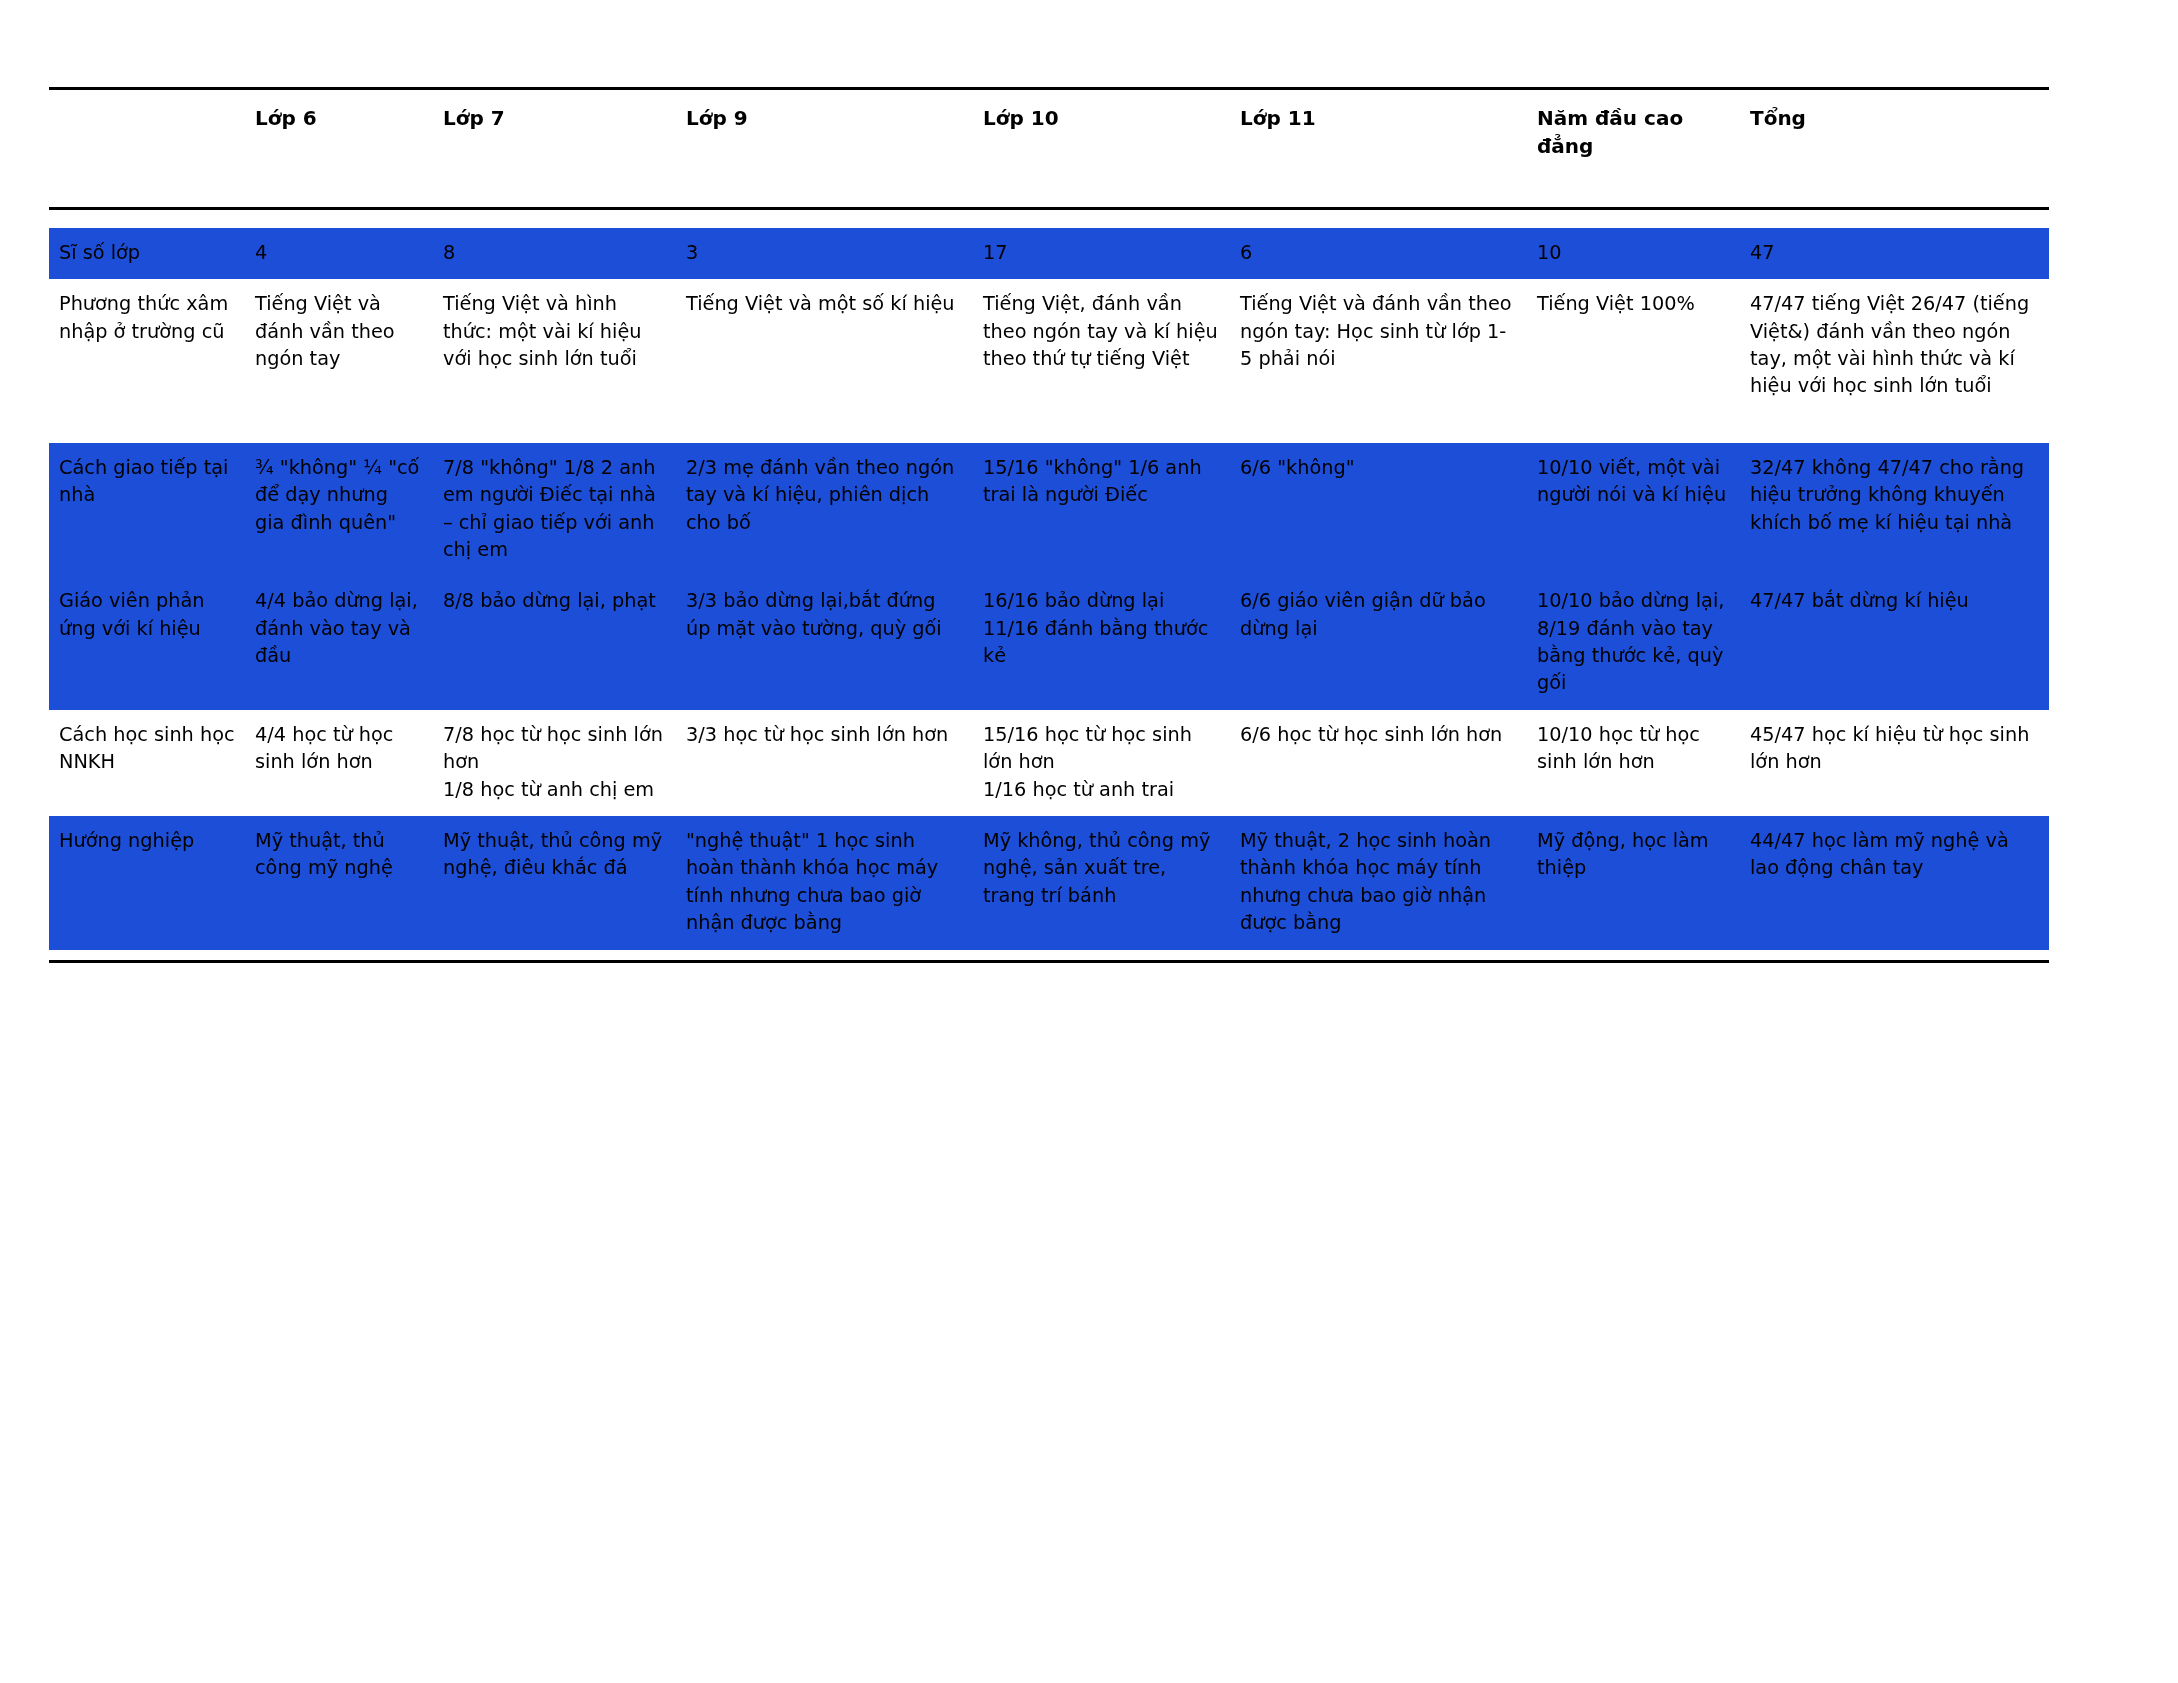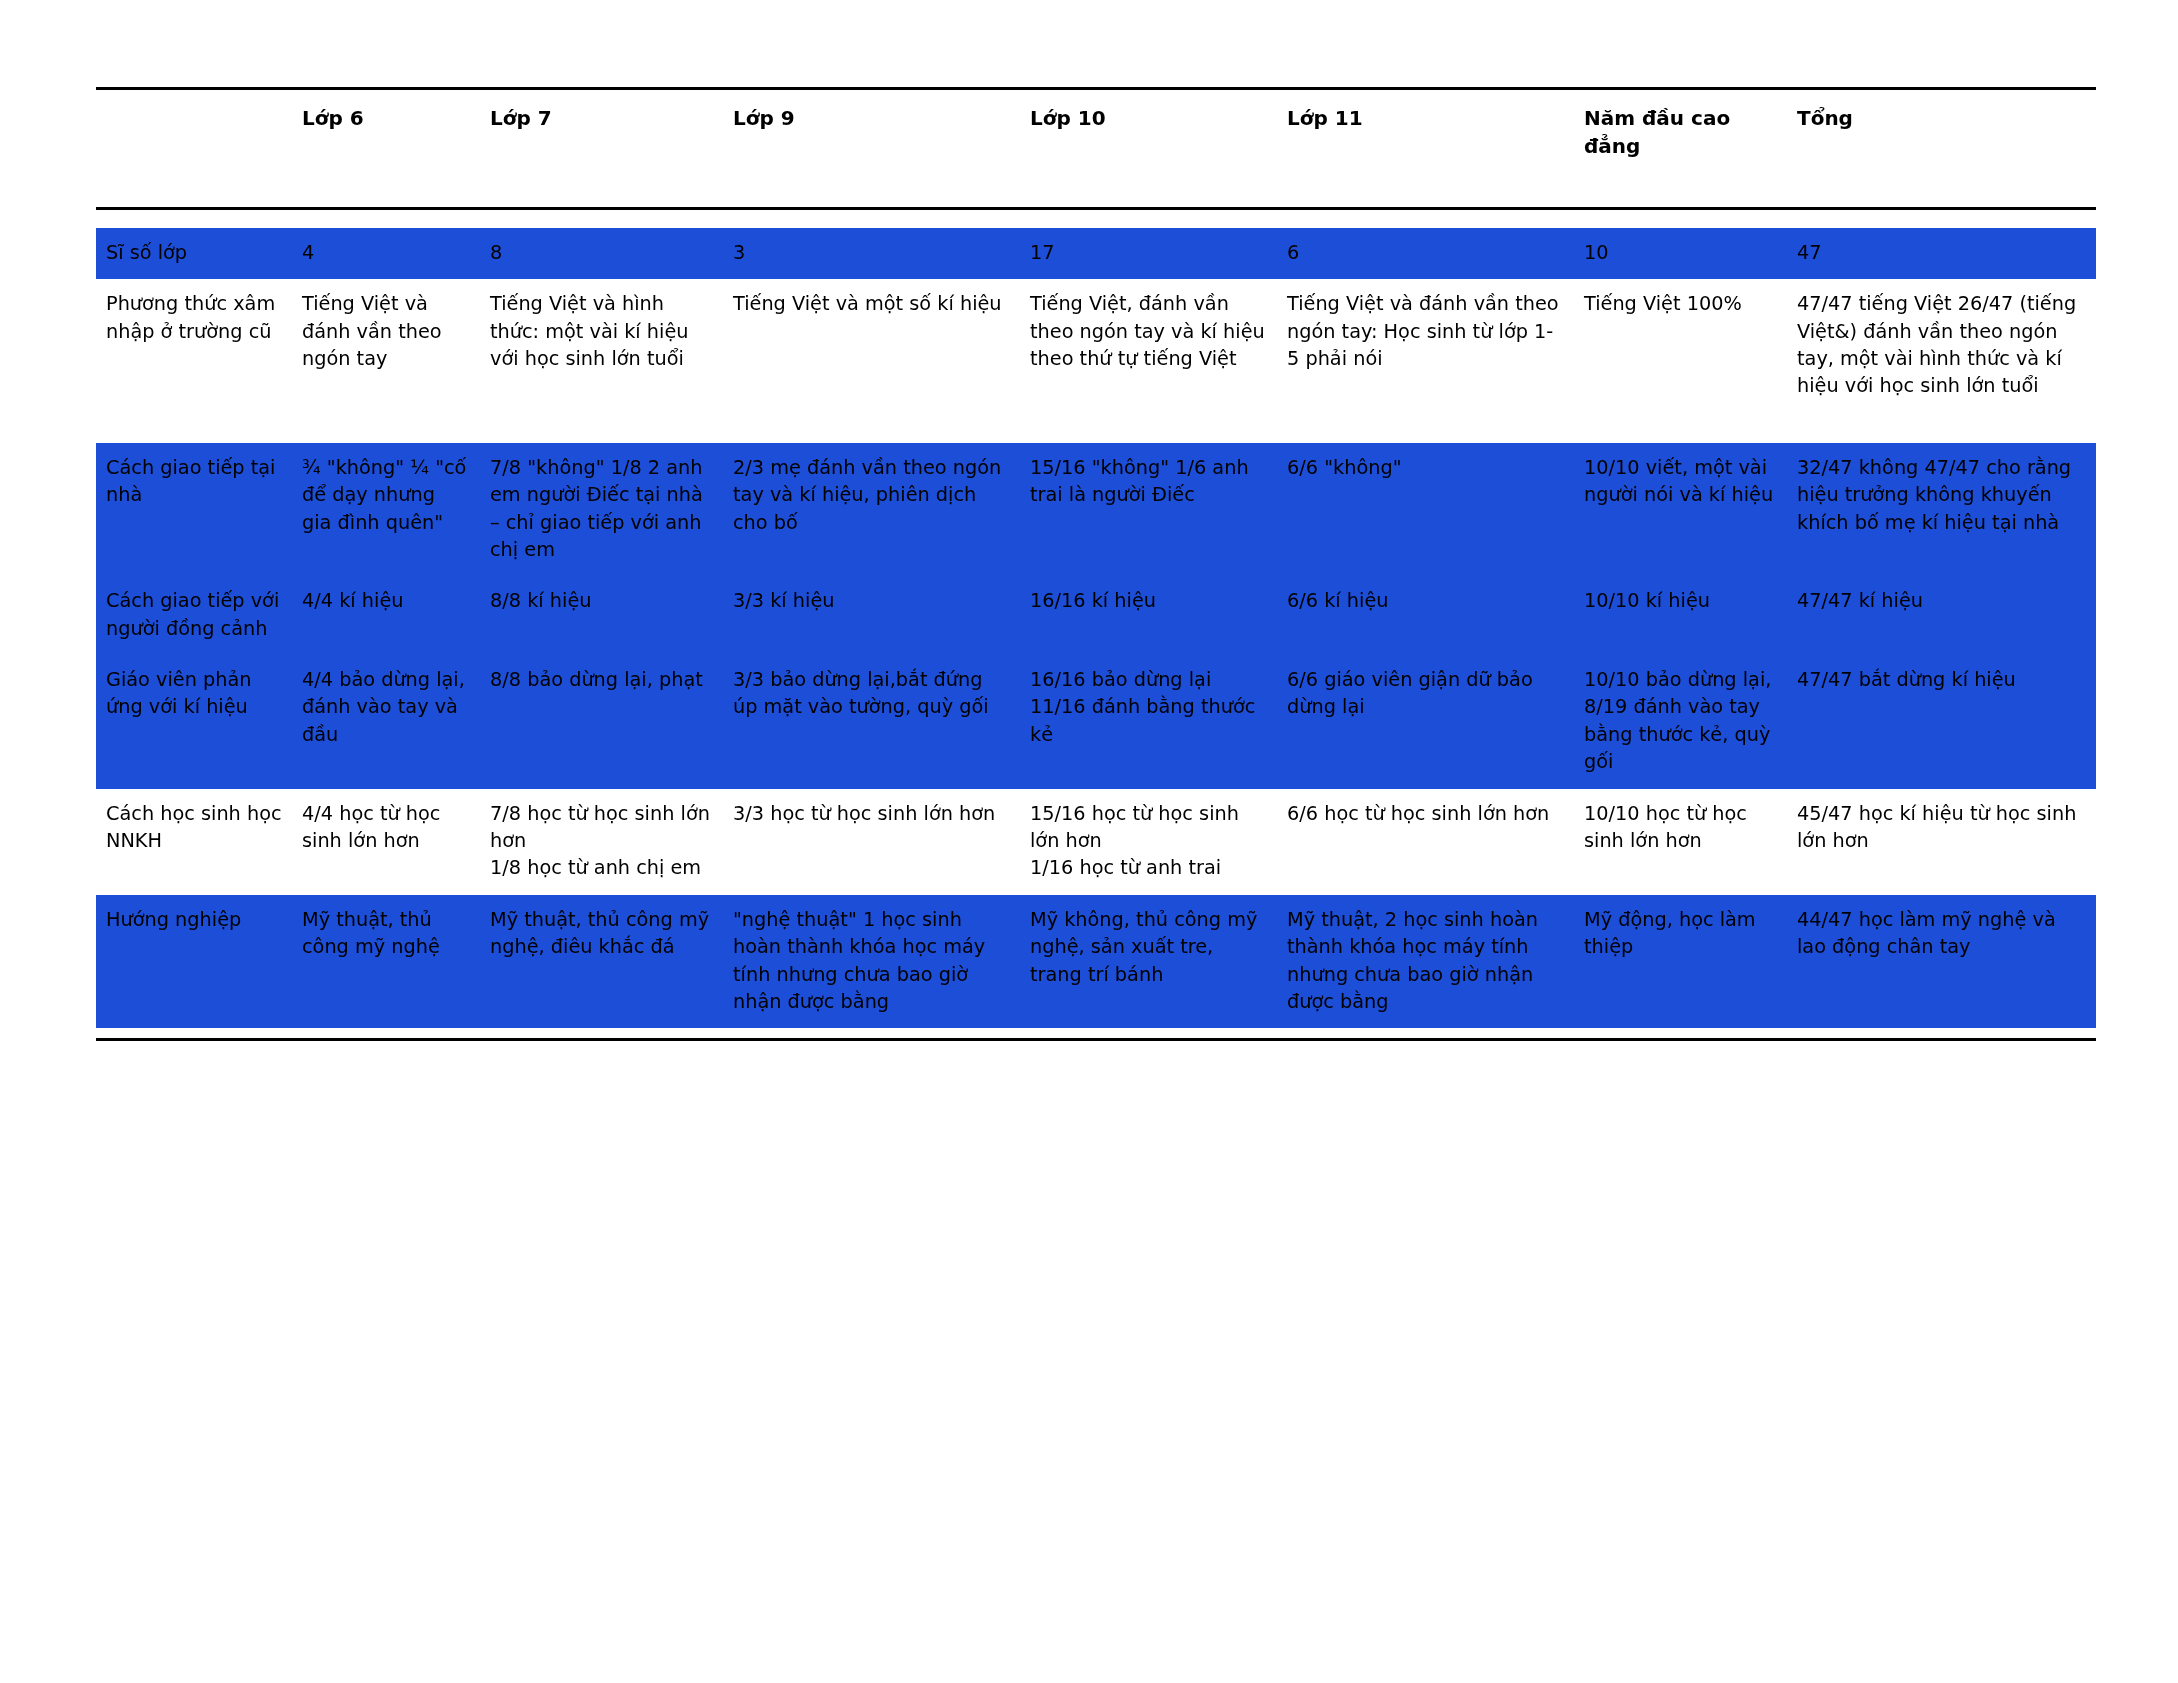--- a/index.html
+++ b/index.html
@@ -12,21 +12,21 @@
     height: 1683px;
     font-family: "DejaVu Sans", "Liberation Sans", sans-serif;
     color: #000000;
     overflow: hidden;
   }
   .page {
     position: relative;
     width: 1875px;
     height: 1683px;
     box-sizing: border-box;
-    padding: 87px 99px 0 96px;
+    padding: 87px 99px 0 49px;
   }
   table.matrix {
     width: 2000px;
     border-collapse: collapse;
     table-layout: fixed;
     font-size: 19.3px;
     line-height: 1.42;
   }
   table.matrix col.c0 { width: 196px; }
   table.matrix col.c1 { width: 188px; }
@@ -140,30 +140,20 @@
         <td class="rowlabel">Cách giao tiếp tại nhà</td>
         <td class="cell">¾ "không" ¼ "cố để dạy nhưng gia đình quên"</td>
         <td class="cell">7/8 "không" 1/8 2 anh em người Điếc tại nhà – chỉ giao tiếp với anh chị em</td>
         <td class="cell">2/3 mẹ đánh vần theo ngón tay và kí hiệu, phiên dịch cho bố</td>
         <td class="cell">15/16 "không" 1/6 anh trai là người Điếc</td>
         <td class="cell">6/6 "không"</td>
         <td class="cell">10/10 viết, một vài người nói và kí hiệu</td>
         <td class="cell">32/47 không 47/47 cho rằng hiệu trưởng không khuyến khích bố mẹ kí hiệu tại nhà</td>
       </tr>
 
-      <tr class="shaded">
-        <td class="rowlabel">Cách giao tiếp với người đồng cảnh</td>
-        <td class="cell">4/4 kí hiệu</td>
-        <td class="cell">8/8 kí hiệu</td>
-        <td class="cell">3/3 kí hiệu</td>
-        <td class="cell">16/16 kí hiệu</td>
-        <td class="cell">6/6 kí hiệu</td>
-        <td class="cell">10/10 kí hiệu</td>
-        <td class="cell">47/47 kí hiệu</td>
-      </tr>
 
       <tr class="shaded">
         <td class="rowlabel">Giáo viên phản ứng với kí hiệu</td>
         <td class="cell">4/4 bảo dừng lại, đánh vào tay và đầu</td>
         <td class="cell">8/8 bảo dừng lại, phạt</td>
         <td class="cell">3/3 bảo dừng lại,bắt đứng úp mặt vào tường, quỳ gối</td>
         <td class="cell">16/16 bảo dừng lại
 11/16 đánh bằng thước kẻ</td>
         <td class="cell">6/6 giáo  viên giận dữ bảo dừng lại</td>
         <td class="cell">10/10 bảo dừng lại, 8/19 đánh vào tay bằng thước kẻ, quỳ gối</td>

